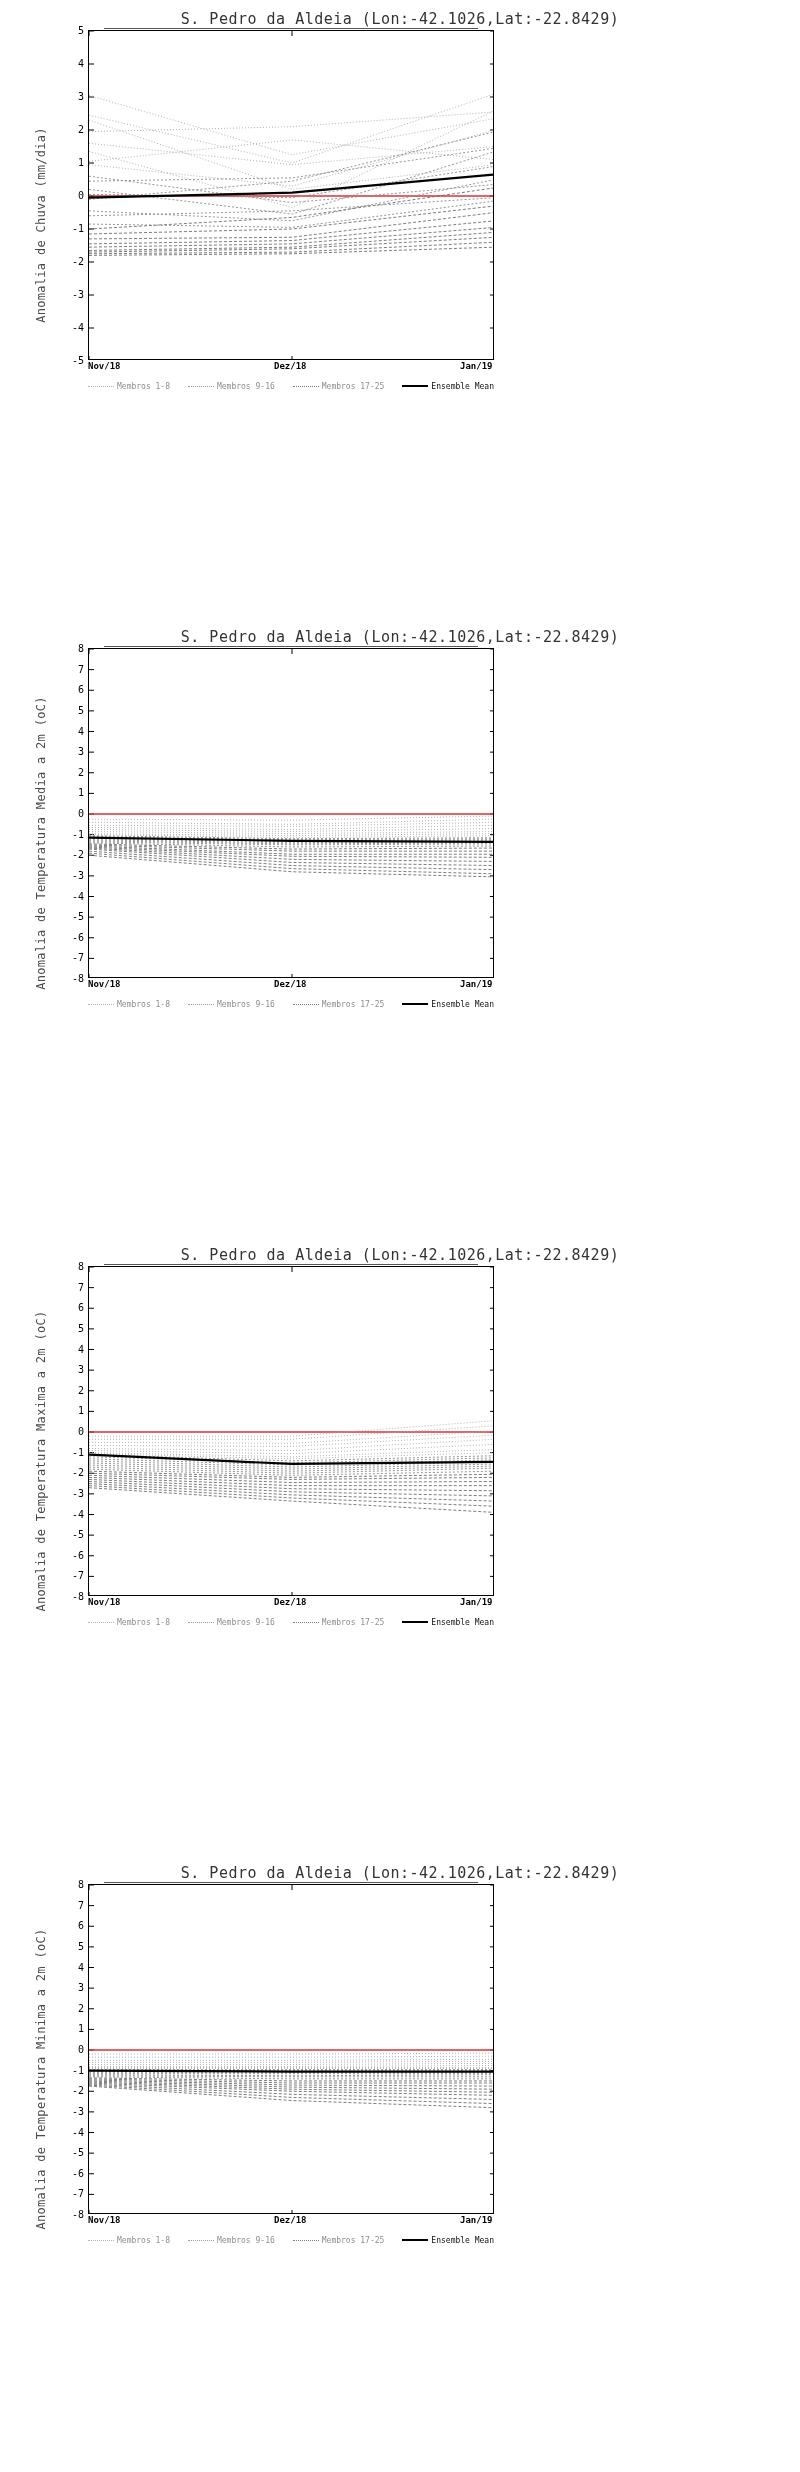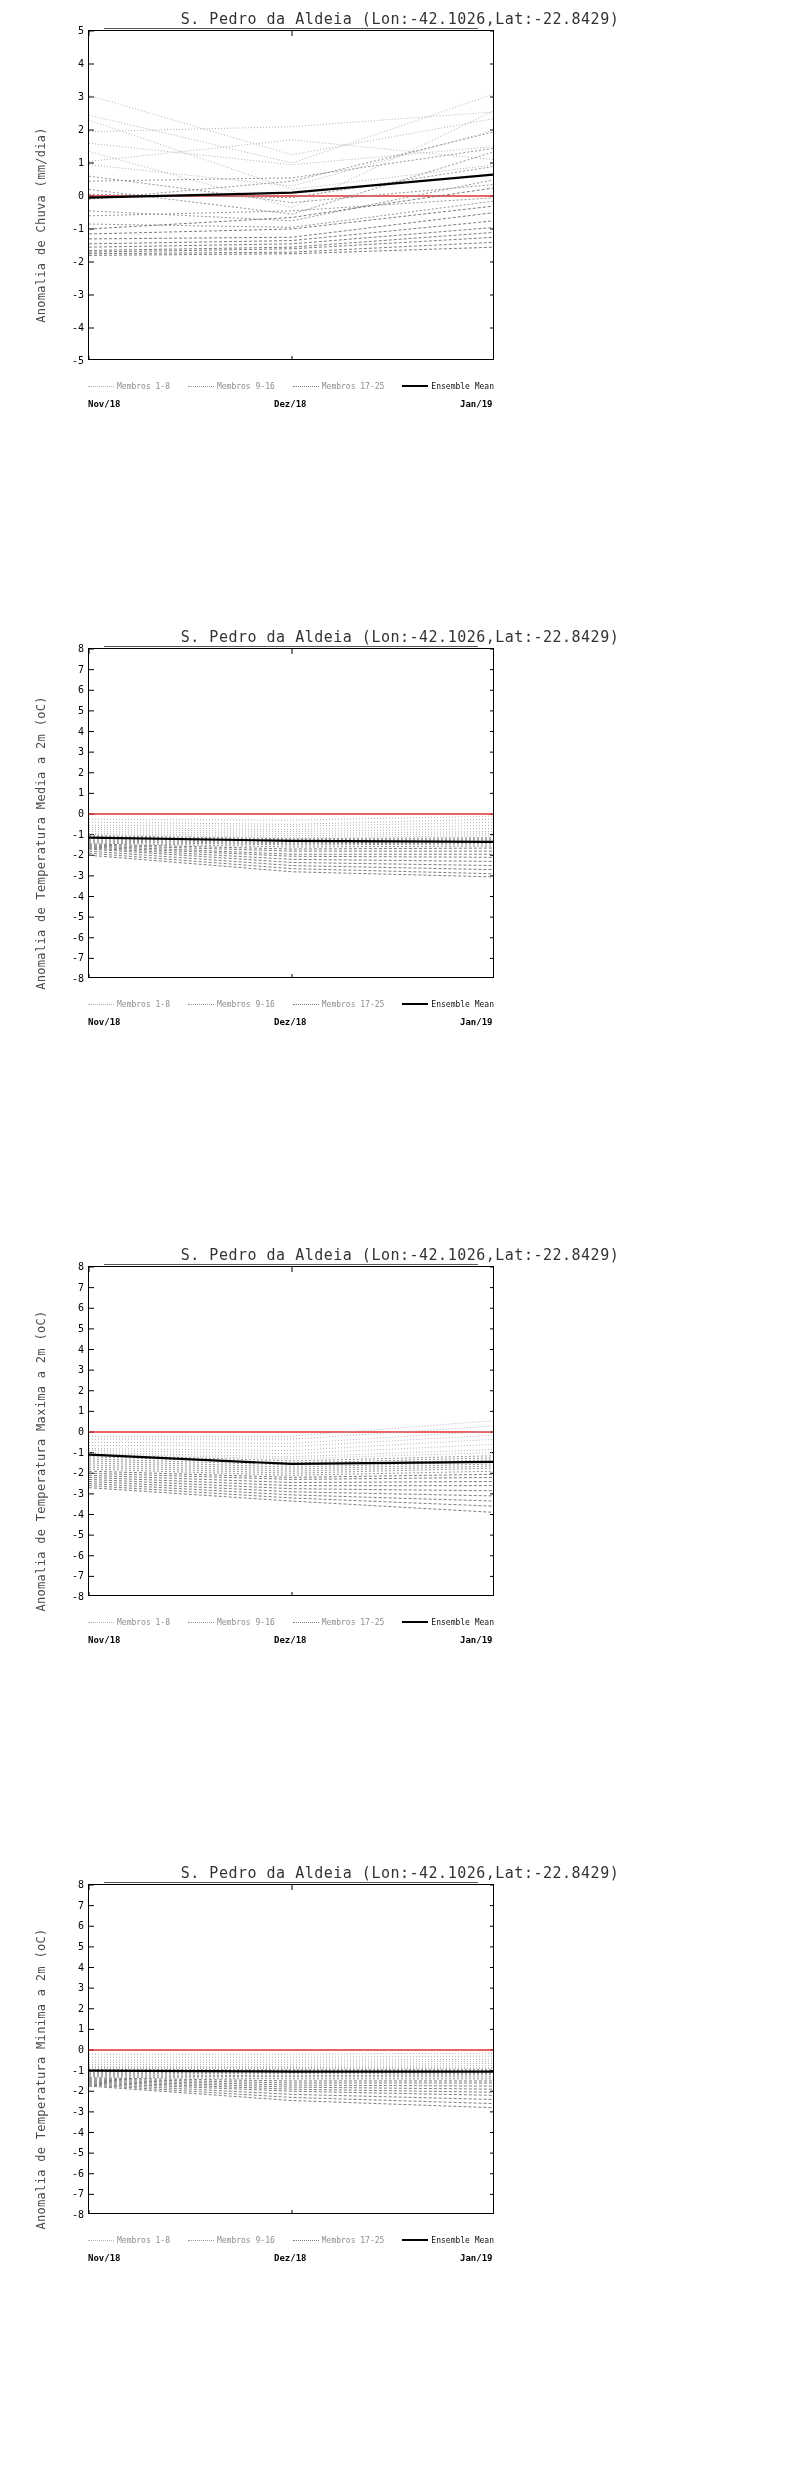--- a/index.html
+++ b/index.html
@@ -96,21 +96,20 @@
     font-weight: bold;
     color: #000;
     white-space: nowrap;
   }
   .xtick-holder {
     position: absolute;
     left: 88px;
     top: 361px;
     width: 406px;
     height: 14px;
-    margin-top: 38px;
   }
   .legend {
     position: absolute;
     left: 88px;
     top: 378px;
     width: 406px;
     height: 16px;
     display: flex;
     justify-content: space-between;
     align-items: center;

